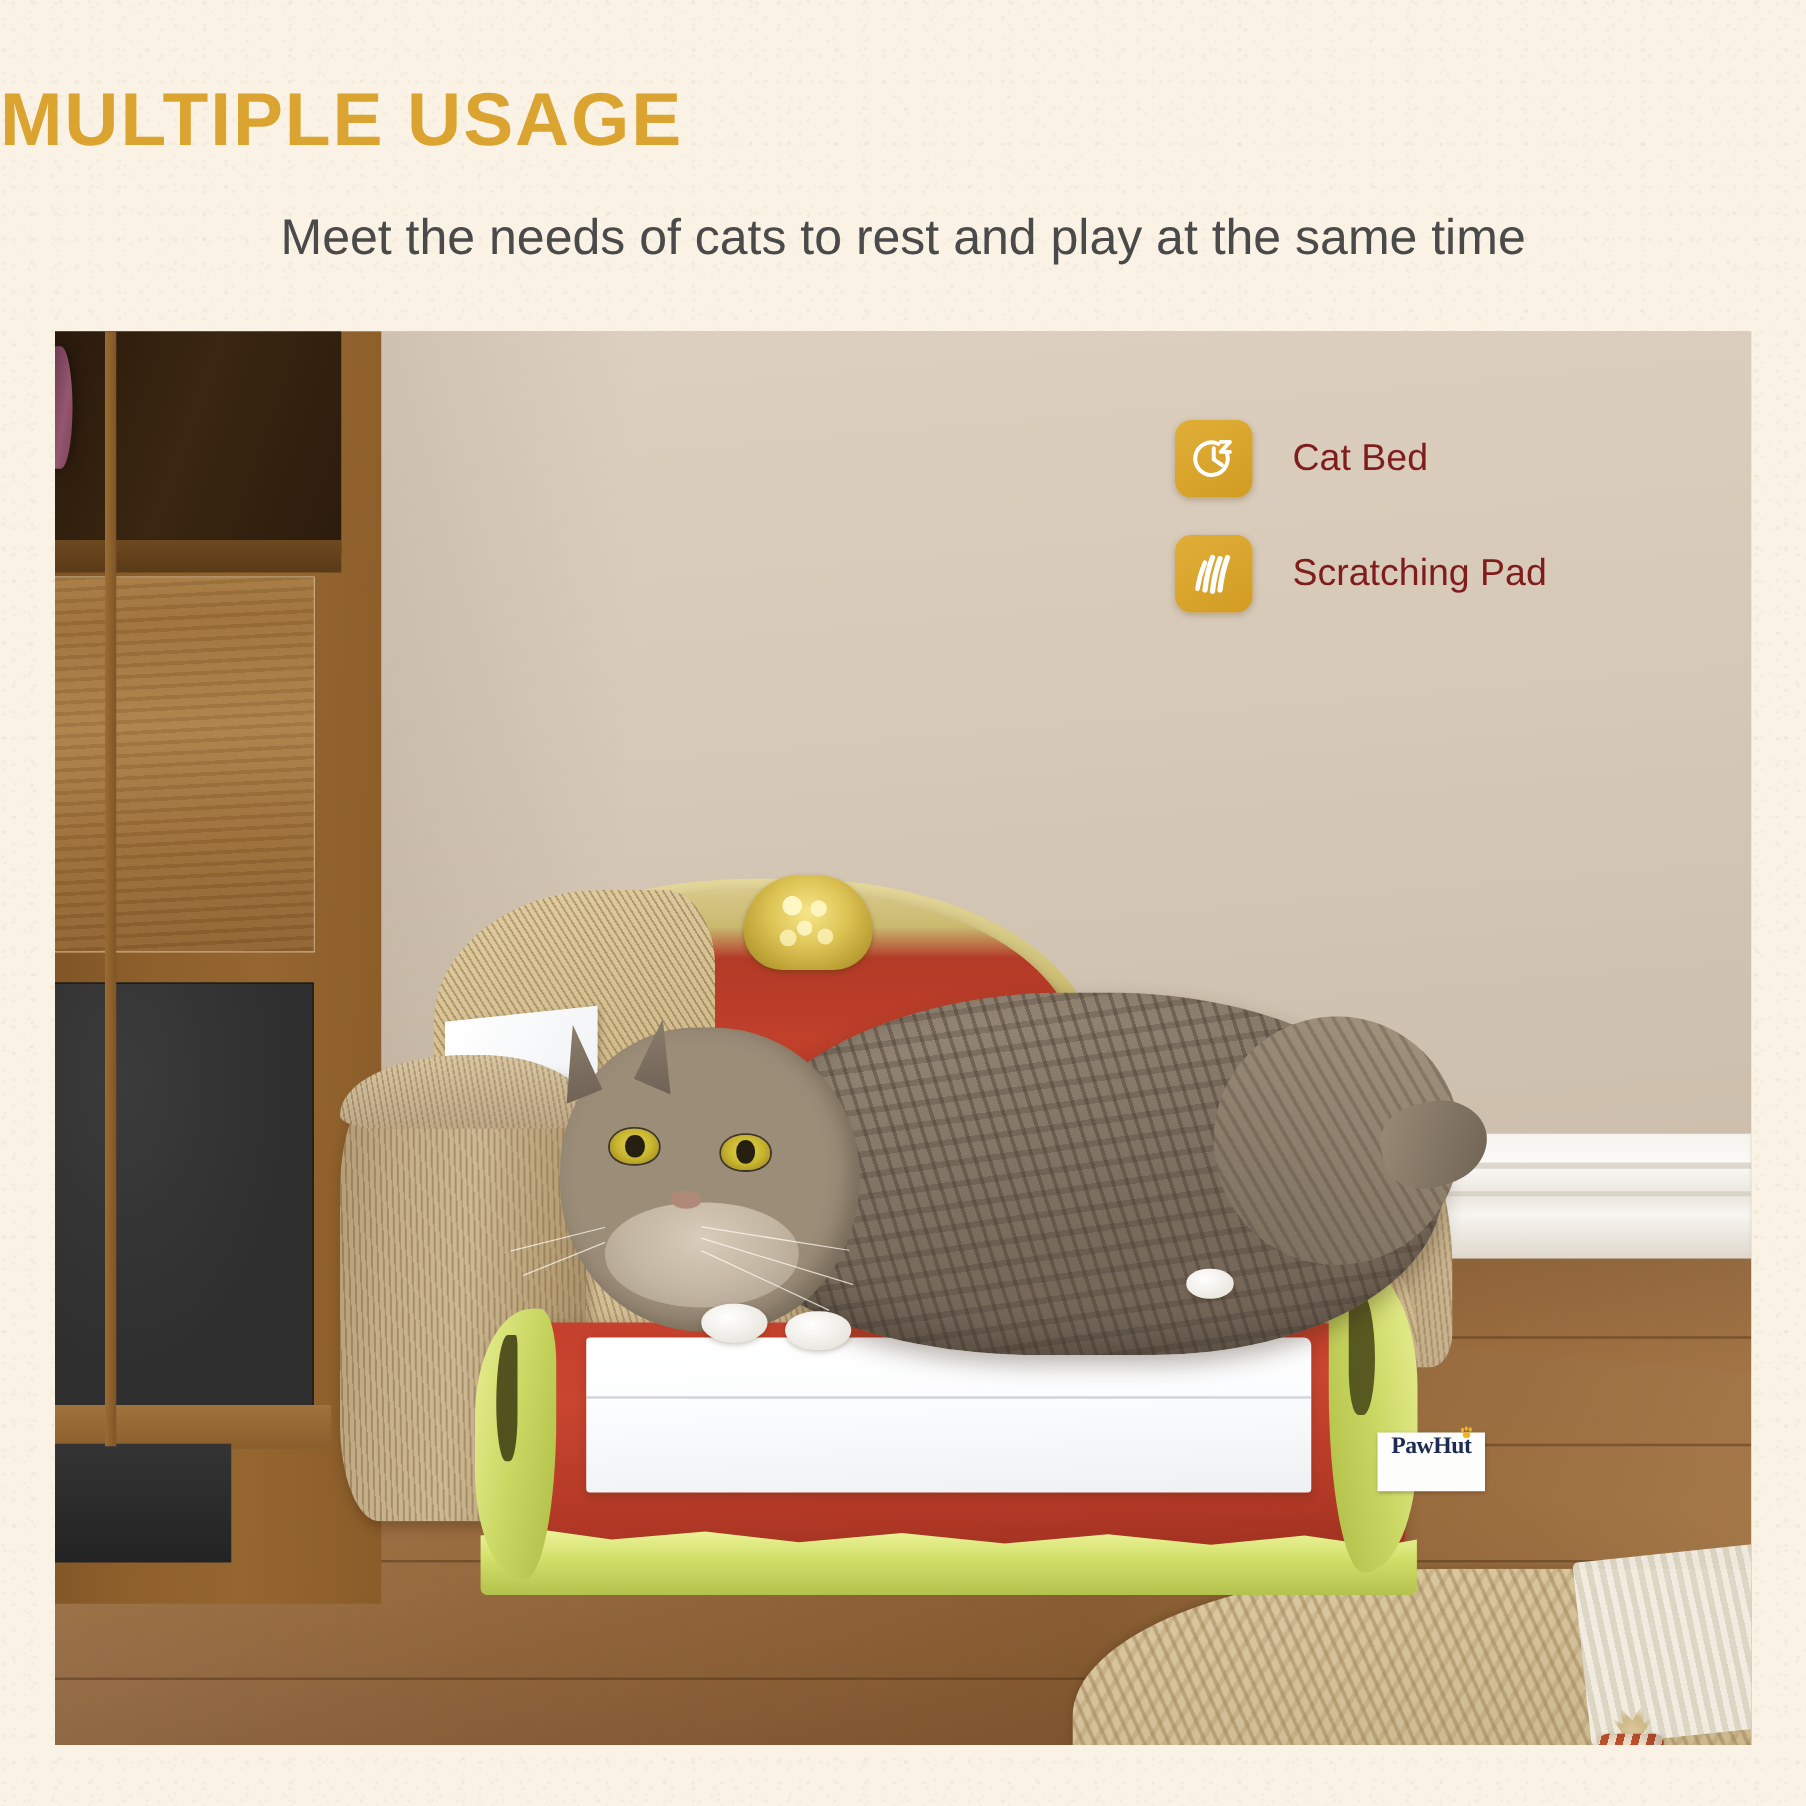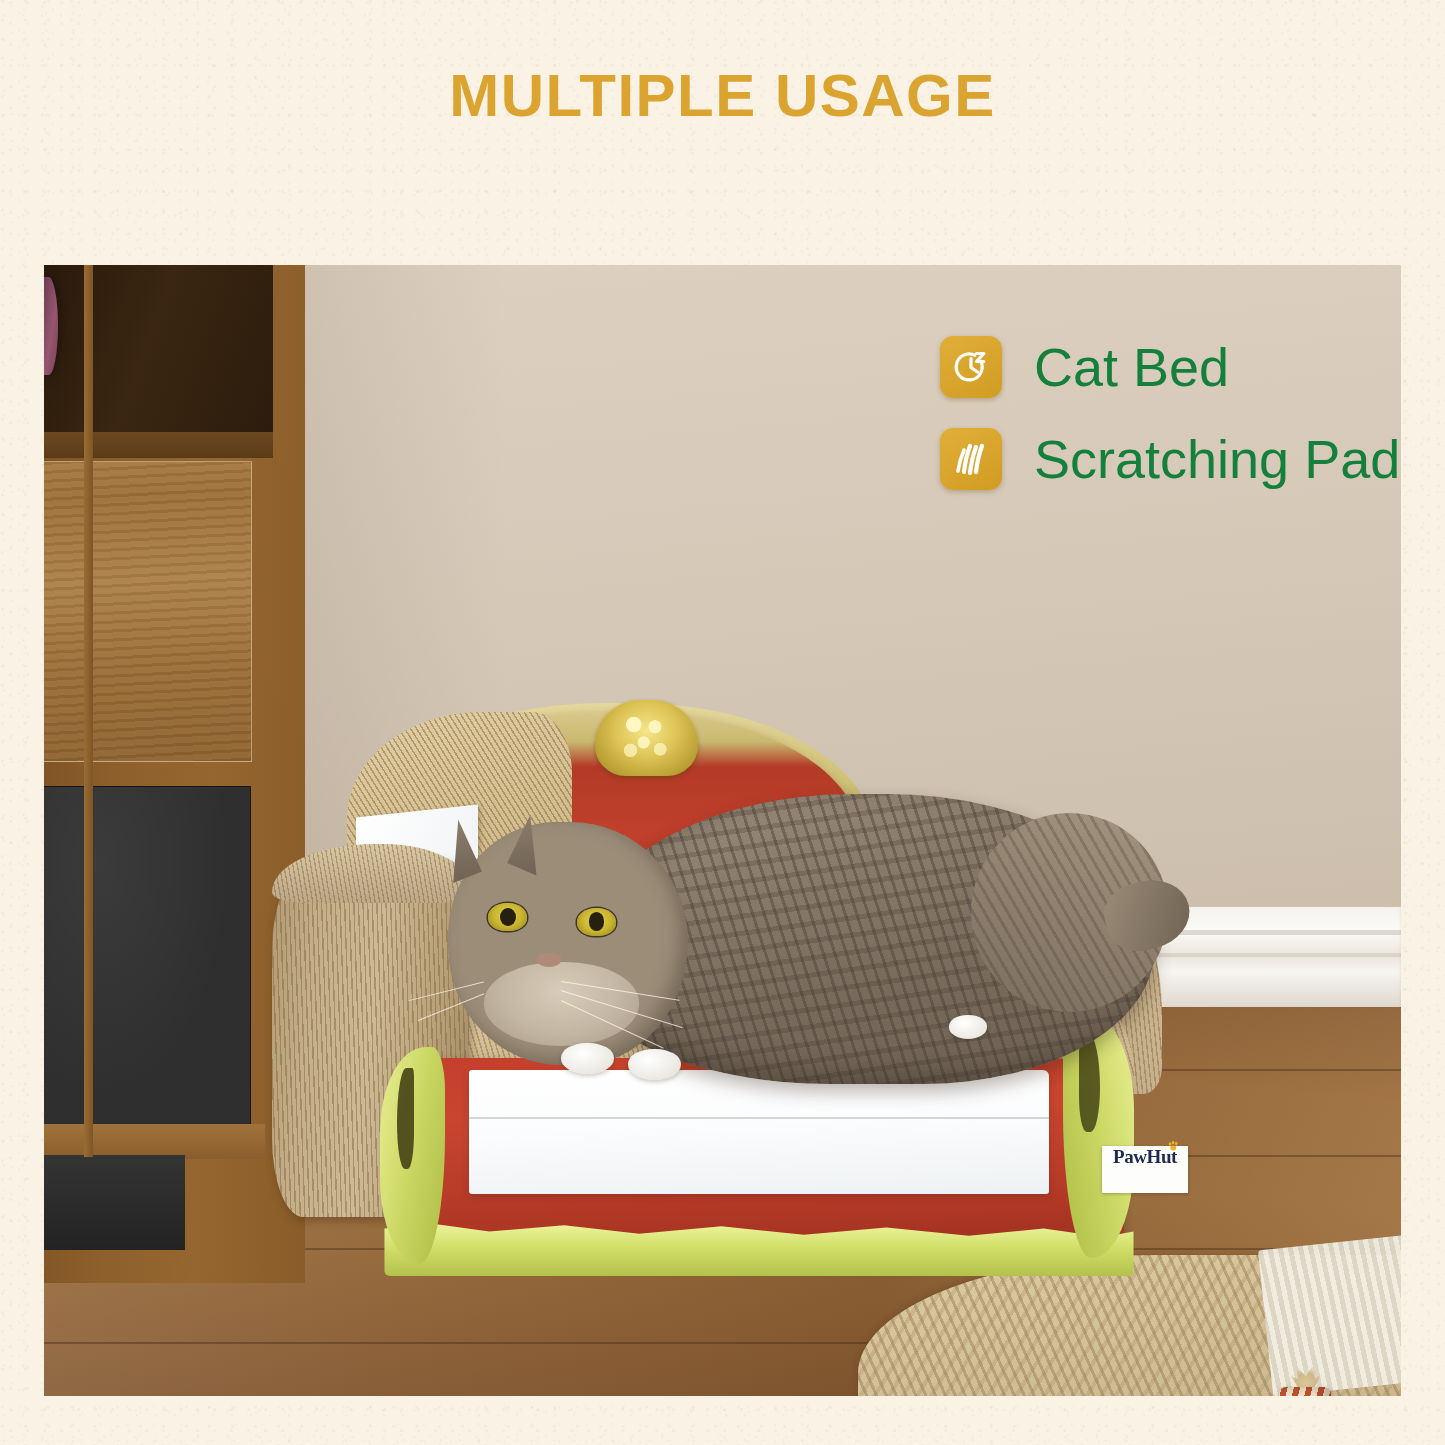--- a/index.html
+++ b/index.html
@@ -19,21 +19,21 @@
       radial-gradient(circle at 63% 13%, rgba(192,178,152,.24) 0 1.3px, transparent 1.7px),
       radial-gradient(circle at 83% 41%, rgba(208,196,172,.26) 0 1px, transparent 1.4px),
       radial-gradient(circle at 21% 61%, rgba(196,182,158,.22) 0 1.2px, transparent 1.6px),
       radial-gradient(circle at 71% 79%, rgba(203,190,166,.24) 0 1.1px, transparent 1.5px);
     background-size:23px 19px,31px 27px,17px 21px,29px 23px,19px 25px,27px 17px;
   }
 
   
   .header{position:absolute;left:0;top:0;width:1445px;height:265px;}
   .title{
-    position:absolute;left:0;top:66px;width:1445px;text-align:center;
+    position:absolute;left:0;top:66px;width:1445px;text-align:left;
     font-size:60px;font-weight:bold;letter-spacing:1.5px;color:#dba431;
     line-height:1;
   }
   .subtitle{
     position:absolute;left:0;top:168px;width:1445px;text-align:center;
     font-size:40px;color:#4a4a4a;line-height:1.1;font-weight:400;
   }
 
   
   .photo{
@@ -256,30 +256,31 @@
       repeating-linear-gradient(84deg,#f3efe4 0 5px,#ded8c8 5px 10px);
     transform:rotate(-6deg);border-radius:4px;opacity:.95;}
 
   
   .features{position:absolute;left:940px;top:336px;}
   .feature{display:flex;align-items:center;margin-bottom:30px;}
   .badge{width:62px;height:62px;border-radius:13px;
     background:linear-gradient(150deg,#e0ae38,#d29c22);
     box-shadow:0 2px 5px rgba(90,62,10,.28);
     display:flex;align-items:center;justify-content:center;flex:0 0 auto;}
-  .feature-label{margin-left:32px;font-size:54px;color:#15803d;line-height:1;white-space:nowrap;}
+  .feature-label{margin-left:32px;font-size:30px;color:#7f1d1d;line-height:1;white-space:nowrap;}
 </style>
 </head>
 <body>
 
 <div class="page">
   <div class="grain"></div>
 
   <div class="header">
     <div class="title">MULTIPLE USAGE</div>
+    <div class="subtitle">Meet the needs of cats to rest and play at the same time</div>
   </div>
 
   <div class="photo">
 
     <div class="wall"></div>
     <div class="wall-shadow"></div>
     <div class="baseboard"></div>
 
     <div class="floor">
       <div class="floor-sheen"></div>

